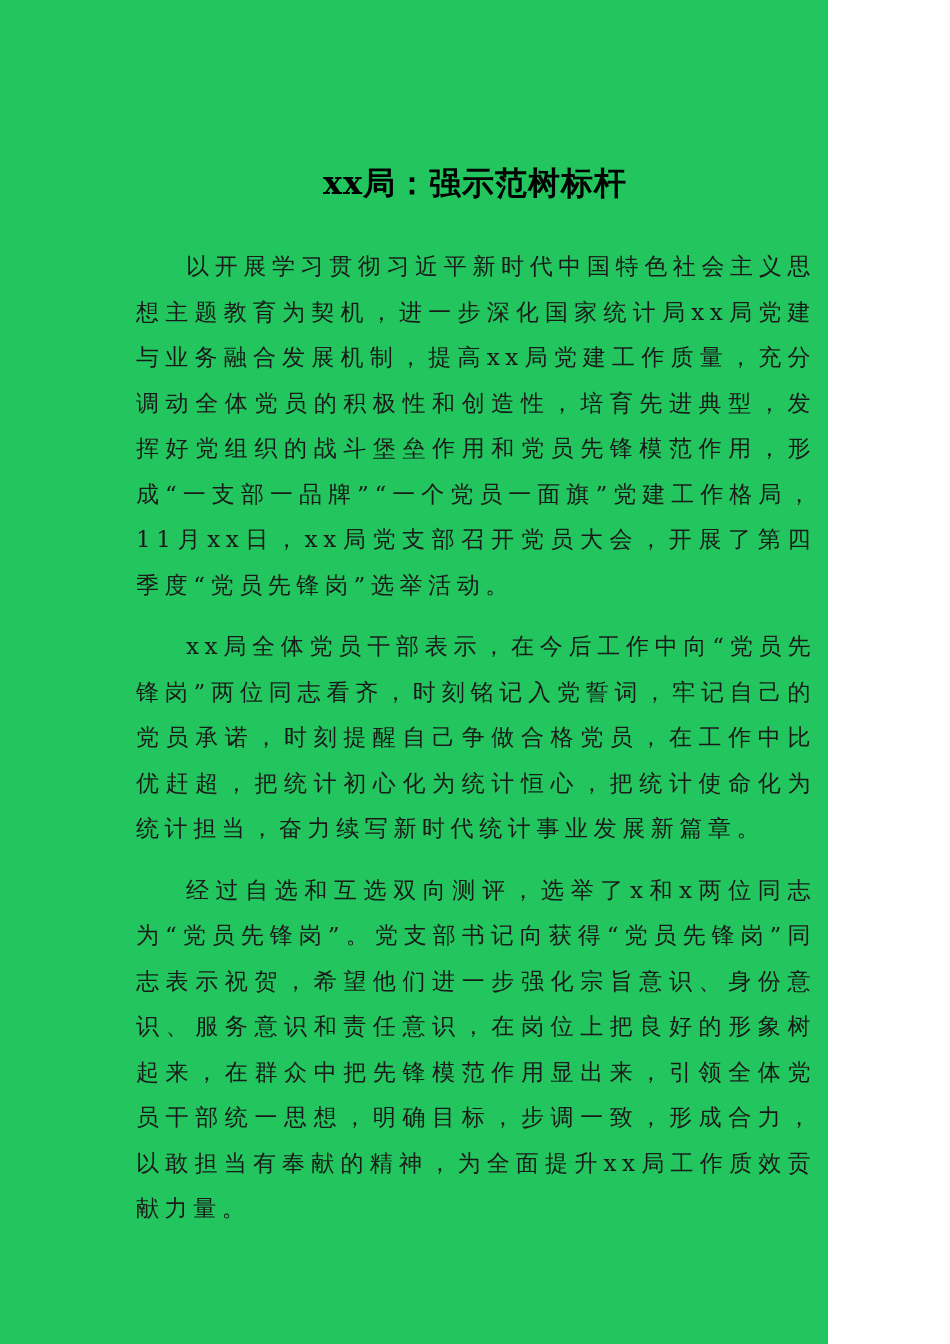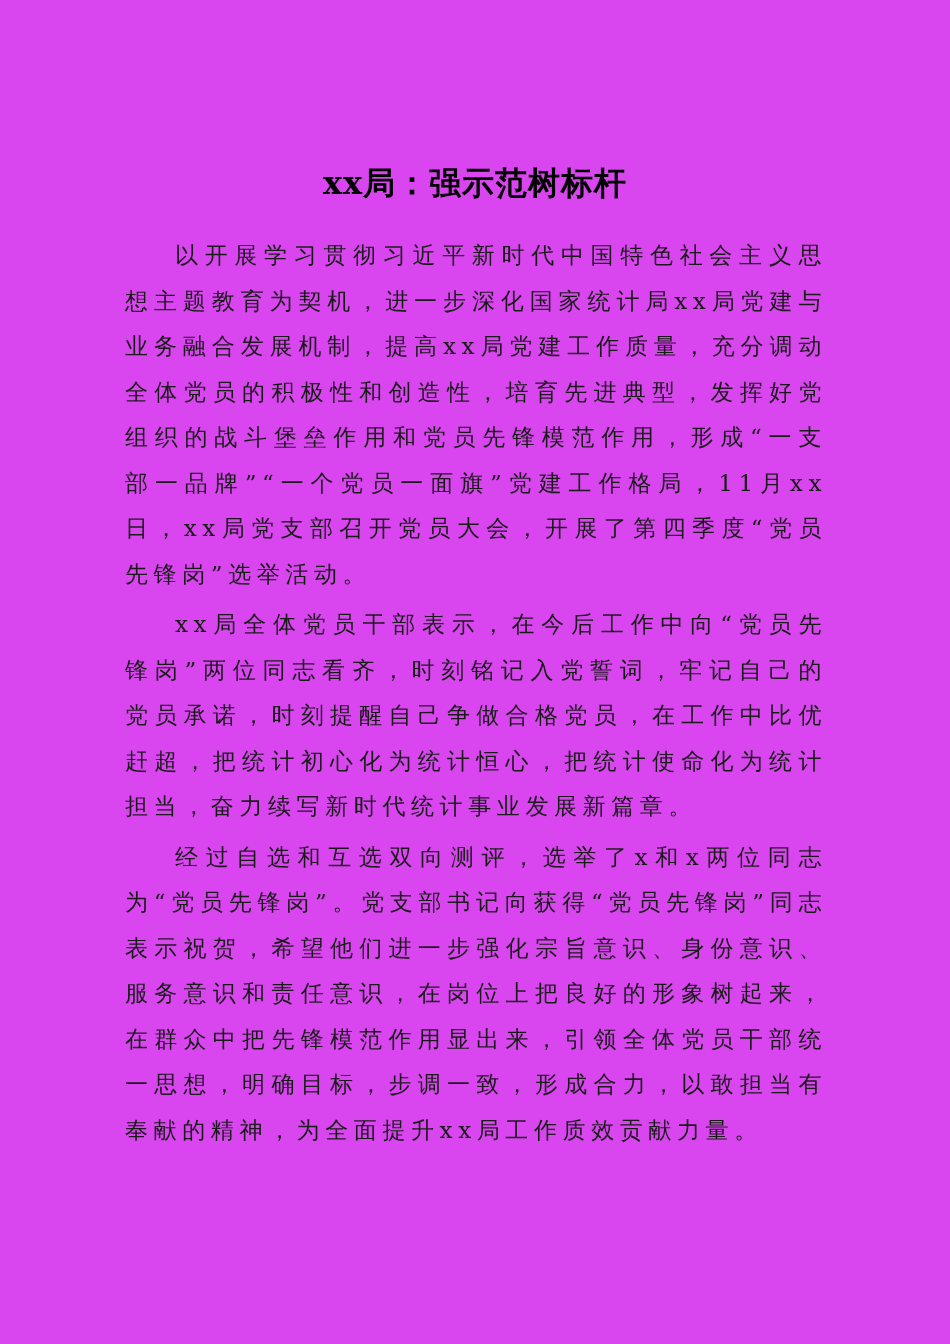--- a/index.html
+++ b/index.html
@@ -11,44 +11,44 @@
       width: 950px;
       height: 1344px;
       position: relative;
       overflow: hidden;
       color: #111111;
       font-family: "DejaVu Serif", "Liberation Serif", serif;
     }
     .page {
       position: absolute;
       left: 0; top: 0;
-      width: 950px;
+      width: 828px;
       height: 1344px;
-      background: #d946ef;
+      background: #22c55e;
     }
     .title {
       position: absolute;
       left: 0;
       top: 138px;
       width: 950px;
       text-align: center;
       font-size: 32px;
       font-weight: bold;
       letter-spacing: 1px;
       line-height: 48px;
       color: #000;
     }
     .body-text {
       position: absolute;
       left: 120px;
       top: 228px;
       width: 712px;
     }
     .para {
-      margin: 5px;
+      margin: 16px;
       font-size: 23px;
       line-height: 45.5px;
       text-indent: 50px;
       text-align: justify;
       letter-spacing: 5.6px;
       word-break: break-all;
       color: #1a1a1a;
     }
   </style>
 </head>

